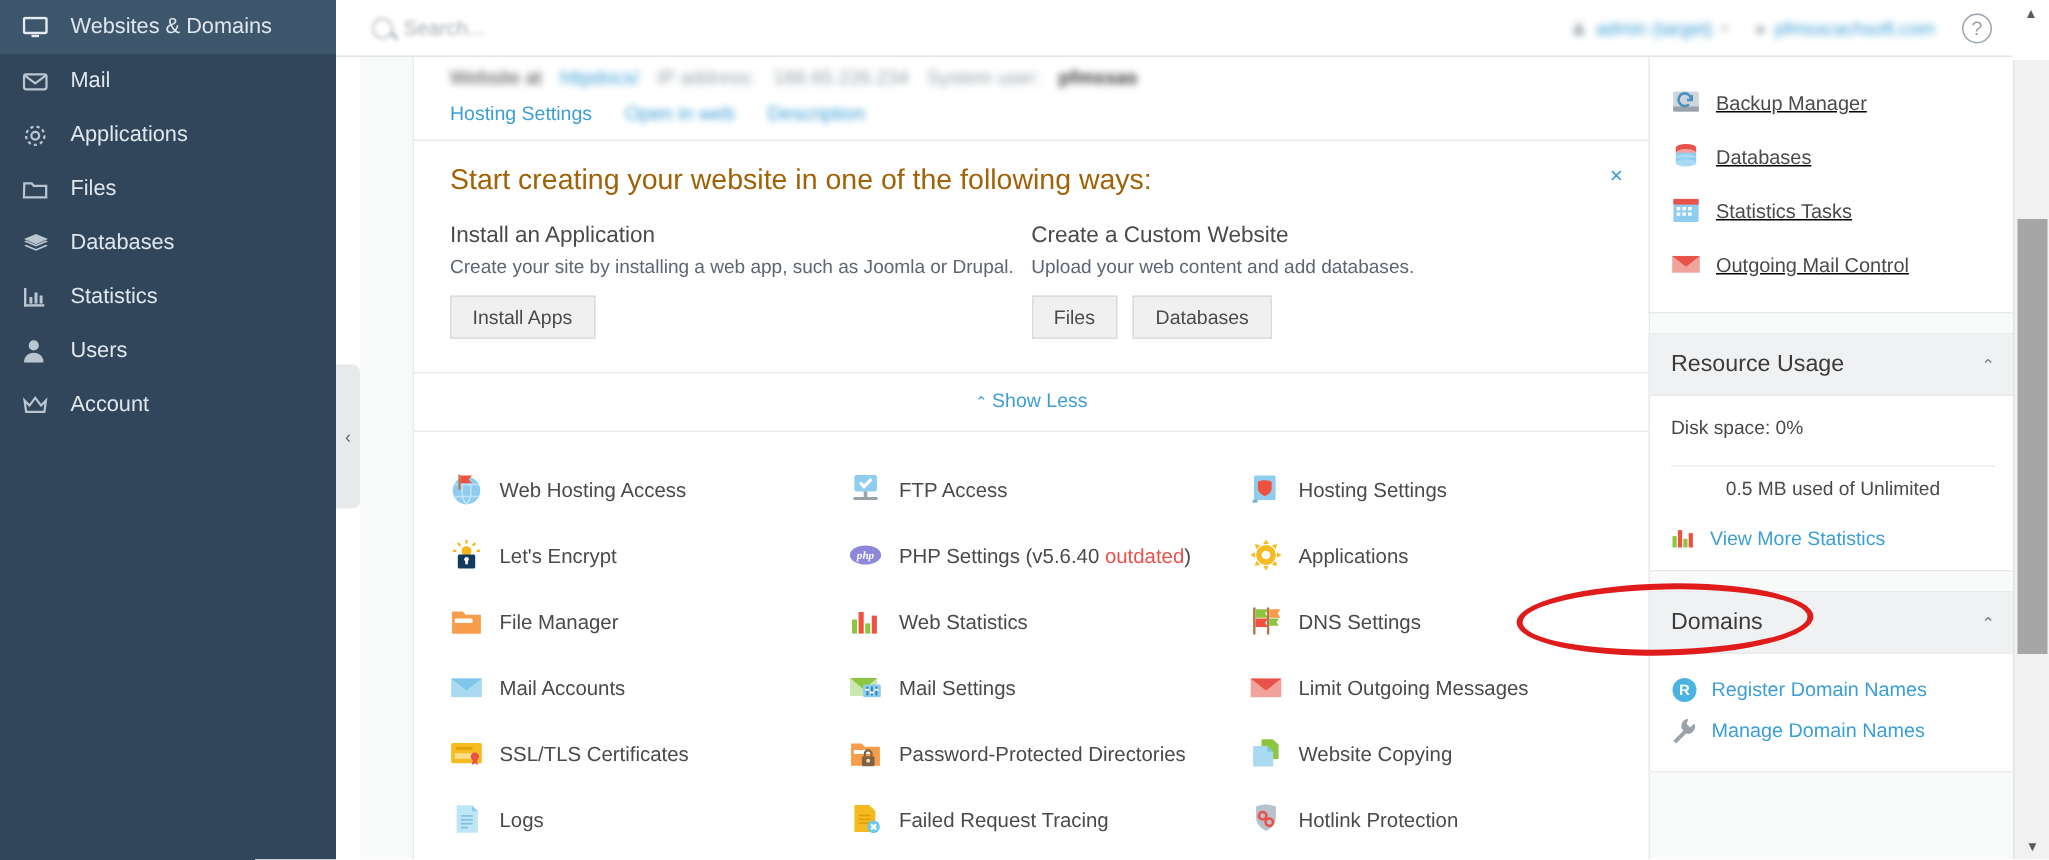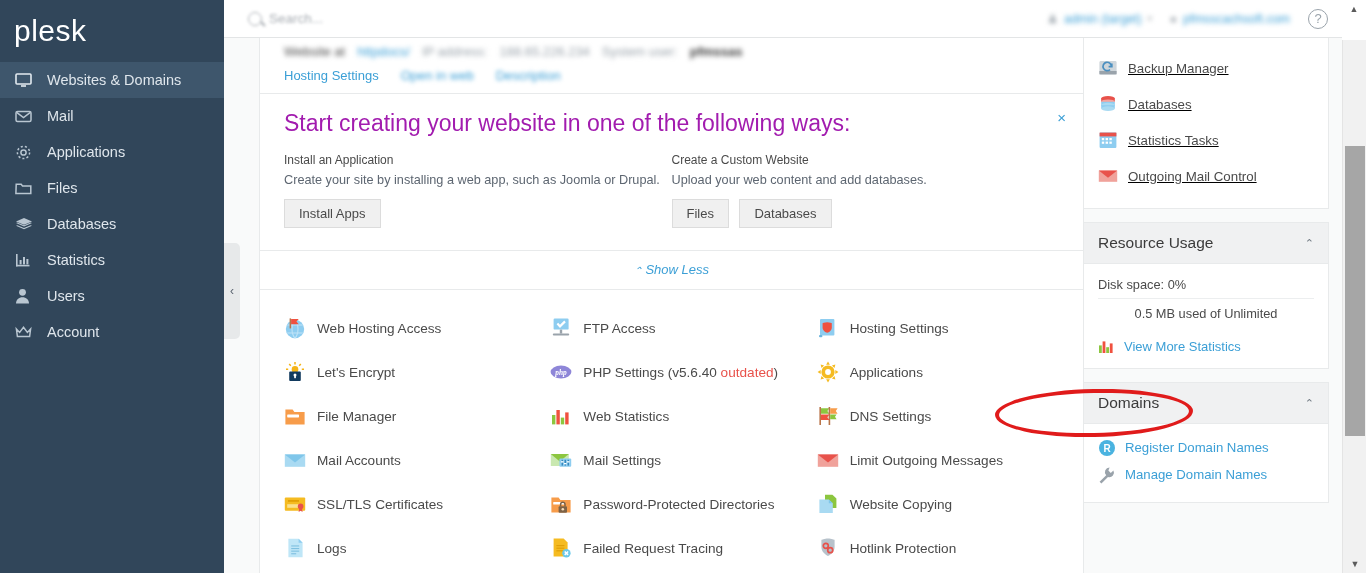--- a/index.html
+++ b/index.html
@@ -112,21 +112,21 @@
   #help-btn {
     width: 20px; height: 20px;
     border: 1.4px solid #9aa3ab; border-radius: 50%;
     color: #9aa3ab; font-size: 13px;
     display: flex; align-items: center; justify-content: center;
     cursor: pointer;
   }
 
   
   #content {
-    position: absolute; left: 224px; top: 38px;
+    position: absolute; left: 240px; top: 38px;
     width: 1118px; height: 535px;
     background: #f9fafa;
     overflow: hidden;
   }
 
   
   #main-card {
     position: absolute; left: 35px; top: 0px;
     width: 825px;
     background: #ffffff;
@@ -158,32 +158,32 @@
 
   
   #promo {
     border-top: 1px solid #e8eaeb;
     border-bottom: 1px solid #e8eaeb;
     background: #fff;
     padding: 16px 24px 22px 24px;
     position: relative;
   }
   #promo h2 {
-    font-size: 23px; font-weight: 400; color: #a21caf;
+    font-size: 19px; font-weight: 400; color: #a16207;
     margin-bottom: 16px;
   }
   #promo-close {
     position: absolute; right: 17px; top: 16px;
     font-size: 15px; color: #3b9fd6; cursor: pointer;
     line-height: 1;
   }
   #promo-cols { display: flex; }
   #promo-cols .col { width: 404px; }
   #promo-cols h3 {
-    font-size: 12px; font-weight: 400; color: #4a4a4a;
+    font-size: 15px; font-weight: 400; color: #4a4a4a;
     margin-bottom: 6px;
   }
   #promo-cols p {
     font-size: 12.7px; color: #5d6671; margin-bottom: 12px;
   }
   .btn {
     display: inline-block;
     padding: 6px 14px;
     background: #f0f0f0;
     border: 1px solid #dcdcdc;
@@ -192,21 +192,21 @@
     margin-right: 6px;
   }
 
   
   #show-less {
     text-align: center;
     padding: 9px 0 11px 0;
     border-bottom: 1px solid #e8eaeb;
   }
   #show-less span {
-    font-size: 13px; color: #3b9fd6; cursor: pointer; font-style: italic;
+    font-size: 13px; color: #3b9fd6; cursor: pointer;
   }
   #show-less .caret { font-size: 10px; margin-right: 3px; }
 
   
   #tools {
     display: flex;
     padding: 16px 0 6px 24px;
   }
   #tools .tcol { width: 272px; }
   .tool {
@@ -254,21 +254,21 @@
     display: flex; align-items: center;
     height: 36px;
     cursor: pointer;
   }
   .plink .pi { width: 20px; height: 20px; margin-right: 10px; flex:0 0 20px; position: relative; }
   .plink .pl { font-size: 13.3px; color: #4a4a4a; white-space: nowrap; }
 
   .ru-row { padding: 3px 0 5px 0; }
   .ru-head {
     font-size: 12.8px; color: #4a4a4a;
-    padding-bottom: 6px;
+    padding-bottom: 18px;
     border-bottom: 1px solid #eceeef;
   }
   .ru-sub {
     font-size: 12.8px; color: #4a4a4a;
     padding: 7px 0 8px 0;
     text-align: center;
   }
   #ru-more {
     display: flex; align-items: center; margin-top: 4px; cursor: pointer;
   }
@@ -320,24 +320,20 @@
     height: 18px; display:flex; align-items:center; justify-content:center;
     font-size: 9px; color: #5a5a5a;
   }
 </style>
 </head>
 <body>
 
 <div id="app">
 
   <div id="sidebar">
-    <div id="brand">
-      <span class="logo-text">plesk</span>
-
-    </div>
 
     <div class="nav-item active">
       <span class="nav-ico">
         <svg width="17" height="15" viewBox="0 0 17 15">
             <rect x="1" y="1" width="15" height="10" rx="1" fill="none" stroke="#e3eaf0" stroke-width="1.6"></rect>
             <rect x="6" y="12.2" width="5" height="1.6" fill="#e3eaf0"></rect>
           </svg>
       </span>
       <span class="nav-label">Websites &amp; Domains</span>
     </div>

